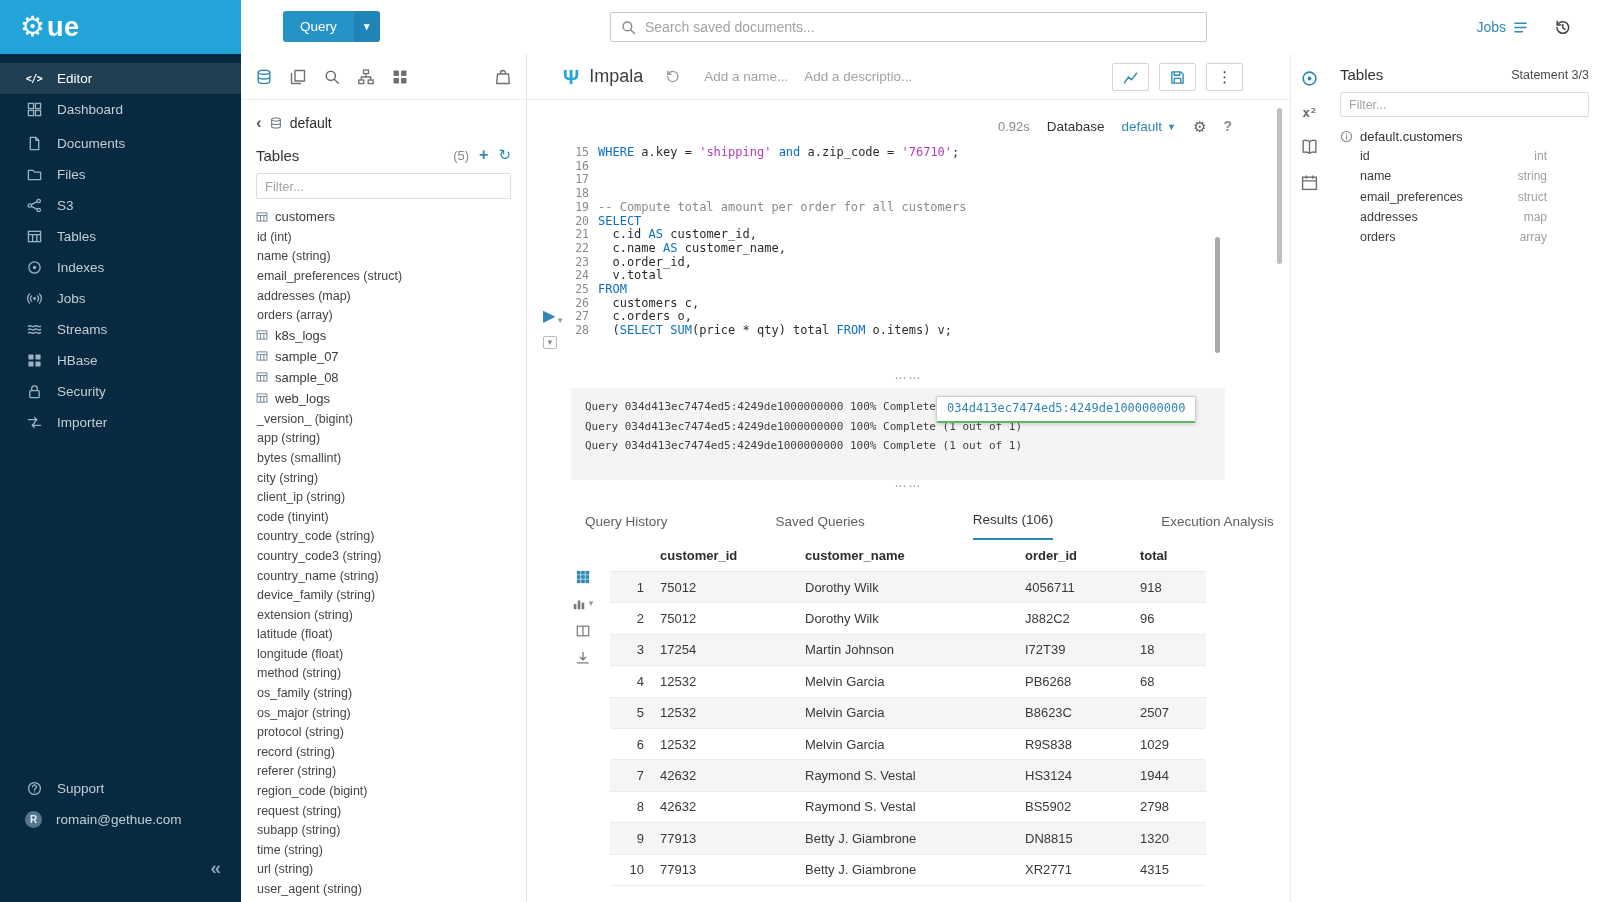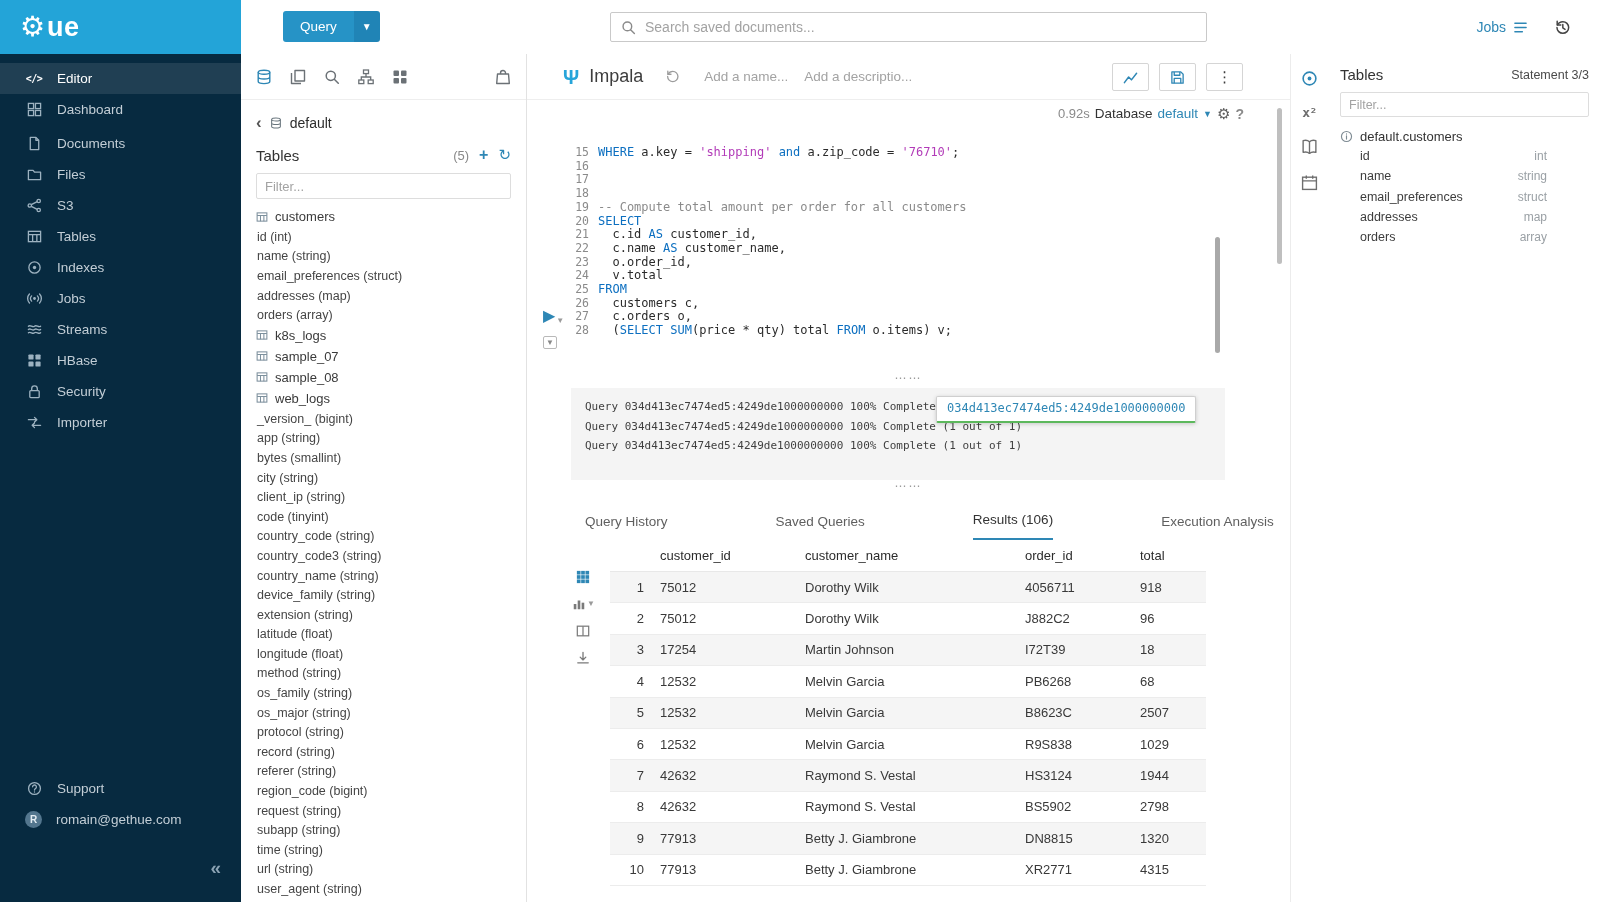--- a/index.html
+++ b/index.html
@@ -64,21 +64,21 @@
 .main{position:absolute;left:527px;top:54px;width:763px;height:848px;background:#fff}
 .snippet-header{height:46px;border-bottom:1px solid #eee;display:flex;align-items:center;position:relative}
 .engine-icon{margin-left:36px;font-size:20px;color:#27a5da;font-weight:bold}
 .engine-name{margin-left:10px;font-size:18px;color:#3d3d3d}
 .snippet-history{margin-left:22px;color:#9c9c9c;font-size:15px;cursor:pointer}
 .name-input{margin-left:24px;border:none;outline:none;font-size:13.5px;width:100px;color:#333}
 .desc-input{margin-left:0;border:none;outline:none;font-size:13.5px;width:125px;color:#333}
 .header-btns{position:absolute;right:47px;top:9px;display:flex;gap:10px}
 .hbtn{width:37px;height:28px;border:1px solid #d5d5d5;border-radius:2px;background:#fff;display:flex;align-items:center;justify-content:center;color:#2e87b5;font-size:15px;cursor:pointer}
 .hbtn.kebab{color:#3c3c3c}
-.status-row{position:absolute;right:46px;top:52px;height:28px;display:flex;align-items:flex-start;gap:5px;font-size:13px}
+.status-row{position:absolute;right:58px;top:52px;height:28px;display:flex;align-items:flex-end;gap:17px;font-size:13px}
 .exec-time{color:#8a8a8a}
 .db-label{color:#333;font-size:13.5px}
 .db-value{color:#2e87b5;font-size:13.5px;display:flex;gap:5px;align-items:center;cursor:pointer}
 .gear-ic{color:#5f5f5f;font-size:15px;cursor:pointer}
 .q-ic{color:#8a8a8a;font-size:14px;font-weight:bold;cursor:pointer}
 .editor-area{position:absolute;left:0;top:86px;width:100%;height:244px}
 .gutter{position:absolute;left:0;top:6px;width:62px;text-align:right;font-family:"DejaVu Sans Mono",monospace;font-size:11.5px;line-height:13.7px;color:#8a8a8a}
 .code-lines{position:absolute;left:71px;top:6px;right:30px;font-family:"DejaVu Sans Mono",monospace;font-size:12px;line-height:13.7px;white-space:pre;color:#2b2b2b}
 .tk-kw{color:#0c6fc0}
 .tk-s{color:#b23bb8}
@@ -97,21 +97,21 @@
 .tabs{position:absolute;left:0;top:448px;width:100%;height:38px;display:flex;padding-left:58px;gap:108px;align-items:flex-end}
 .tab{font-size:13.5px;color:#5f5f5f;padding-bottom:11px;cursor:pointer;white-space:nowrap}
 .tab.active{color:#333;border-bottom:2px solid #2e87b5;}
 .results{position:absolute;left:0;top:486px;bottom:0;width:100%;overflow:hidden}
 .res-strip{position:absolute;left:45px;top:30px;display:flex;flex-direction:column;gap:13px;color:#7a7a7a}
 .res-strip .icon{font-size:14px;cursor:pointer}
 .res-strip .icon.active{color:#2e87b5}
 .mini-caret{font-size:8px;color:#9a9a9a;margin-left:1px}
 .res-table{position:absolute;left:83px;top:0;width:596px}
 .res-row{display:flex;height:31.4px;align-items:center;font-size:13px;color:#393939;border-bottom:1px solid #ececec;cursor:pointer}
-.res-row.head{height:32px;font-weight:normal;color:#2c2c2c;border-bottom:1px solid #e8e8e8;cursor:default}
+.res-row.head{height:32px;font-weight:bold;color:#2c2c2c;border-bottom:1px solid #e8e8e8;cursor:default}
 .res-row.odd{background:#f5f5f5}
 .c-num{width:50px;text-align:right;padding-right:16px}
 .c-0{width:145px}.c-1{width:220px}.c-2{width:115px}.c-3{flex:1}
 
 
 .right-strip{position:absolute;left:1290px;top:54px;width:38px;height:848px;border-left:1px solid #ececec;display:flex;flex-direction:column;align-items:center;padding-top:16px;gap:19px;color:#6e6e6e;background:#fff}
 .right-strip .icon{font-size:17px;cursor:pointer}
 .right-strip .icon.active{color:#2e87b5}
 .right-assist{position:absolute;left:1328px;top:54px;width:273px;height:848px;background:#fff;padding:12px 12px 0}
 .ra-head{display:flex;align-items:center}

